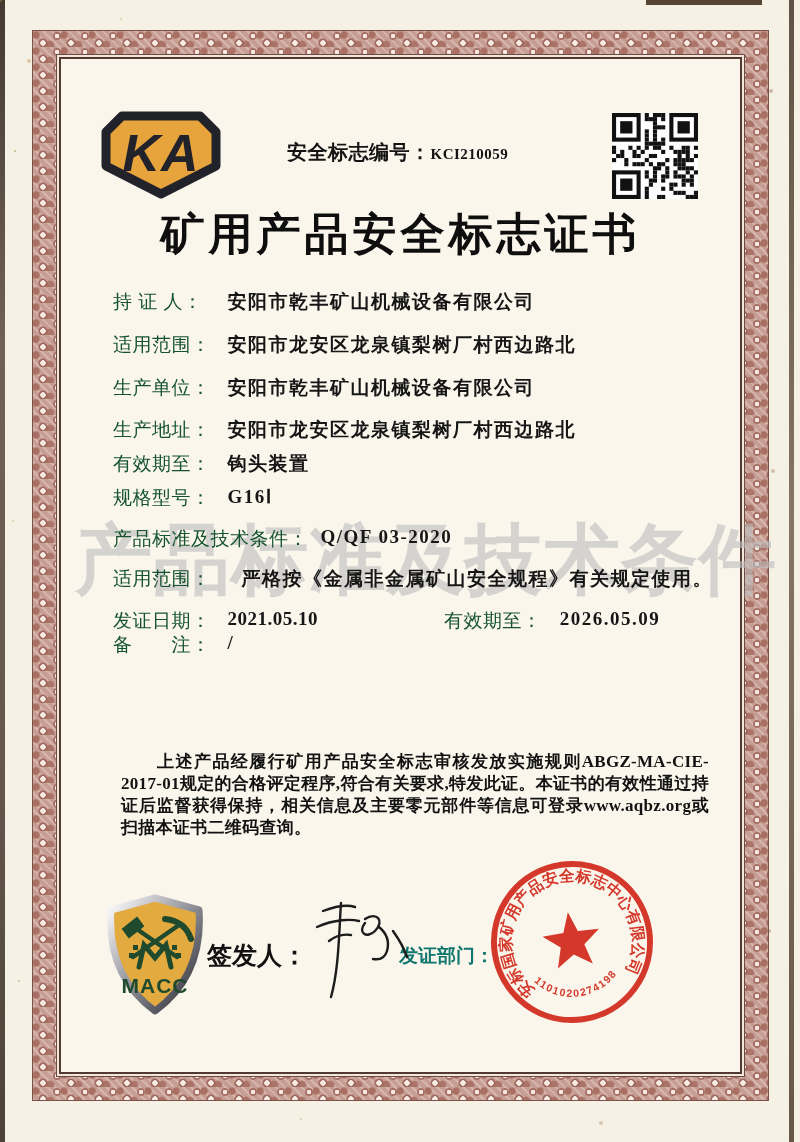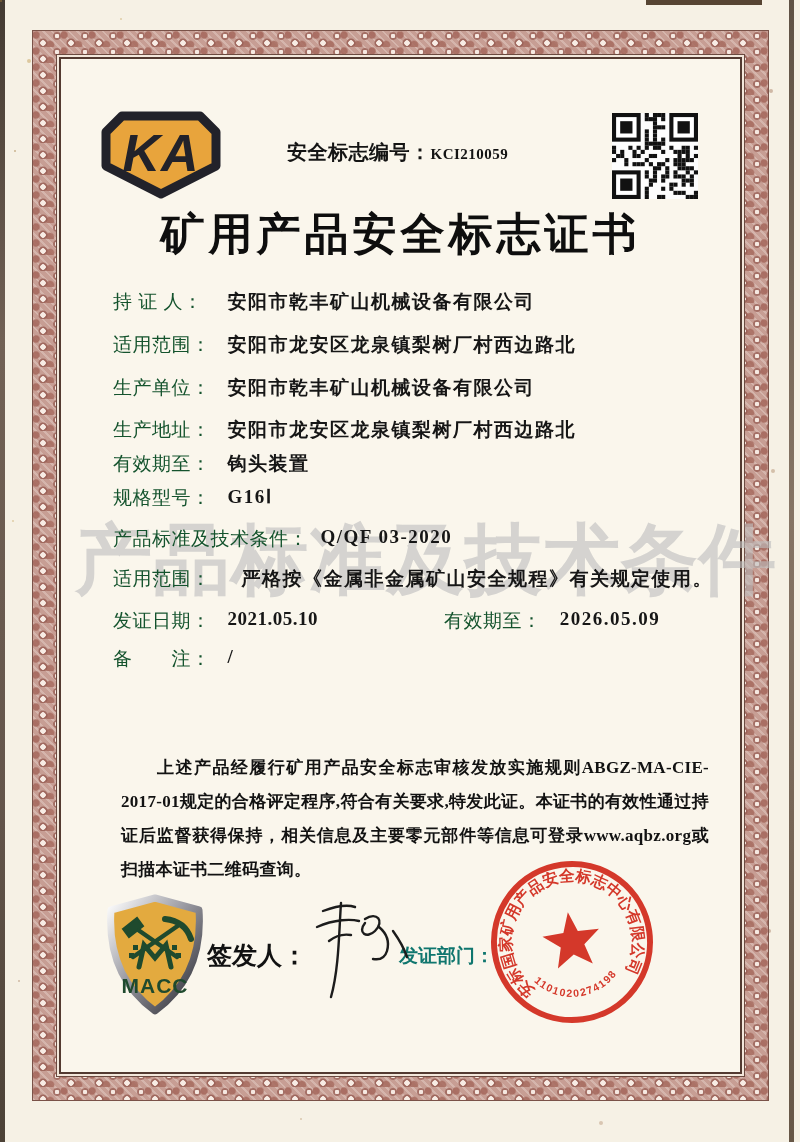--- a/index.html
+++ b/index.html
@@ -58,33 +58,33 @@
     font-weight:bold;font-size:77px;letter-spacing:1px;color:#bfbfbf;opacity:.62;}
   
   .fields{left:52px;top:230px;width:600px;z-index:2;}
   .f-row{height:24px;white-space:nowrap;}
   .f-row:nth-child(1),.f-row:nth-child(2){margin-bottom:19px;}
   .f-row:nth-child(3){margin-bottom:18px;}
   .f-row:nth-child(4),.f-row:nth-child(5){margin-bottom:10px;}
   .f-row:nth-child(6){margin-bottom:17px;}
   .f-row:nth-child(7){margin-bottom:16px;}
   .f-row:nth-child(8){margin-bottom:18px;}
-  .f-row:nth-child(9){margin-bottom:14px;}
+  .f-row:nth-child(9){}
   .f-label{display:inline-block;vertical-align:top;font-weight:normal;font-size:19px;
     color:#14532d;letter-spacing:.5px;}
   .f-label.w4{width:110px;}
   .f-value{display:inline-block;vertical-align:top;font-family:Liberation Serif, serif;
     font-weight:600;font-size:19px;color:#161616;letter-spacing:1.5px;}
   .f-value.ml8{margin-left:8px;}
   .f-value.ml14{margin-left:14px;}
   .f-value.wDate{width:212px;letter-spacing:.5px;}
   
   .notice{left:60px;top:692px;width:588px;z-index:2;
     font-family:"Liberation Serif",serif;font-weight:bold;font-size:17px;
-    line-height:34px;color:#121212;text-indent:36px;text-align:justify;letter-spacing:.3px;}
+    line-height:22px;color:#121212;text-indent:36px;text-align:justify;letter-spacing:.3px;}
   
   .shield{left:42px;top:834px;width:104px;height:124px;z-index:2;}
   .sign-label{left:146px;top:880px;z-index:2;font-weight:bold;font-size:25px;color:#111;}
   .signature{left:228px;top:838px;width:130px;height:115px;z-index:3;}
   .dept-label{left:338px;top:884px;z-index:2;font-weight:bold;font-size:19px;color:#0f766e;}
   .stamp{left:423px;top:795px;width:176px;height:176px;z-index:4;pointer-events:none;}
 </style>
 </head>
 <body>
 

